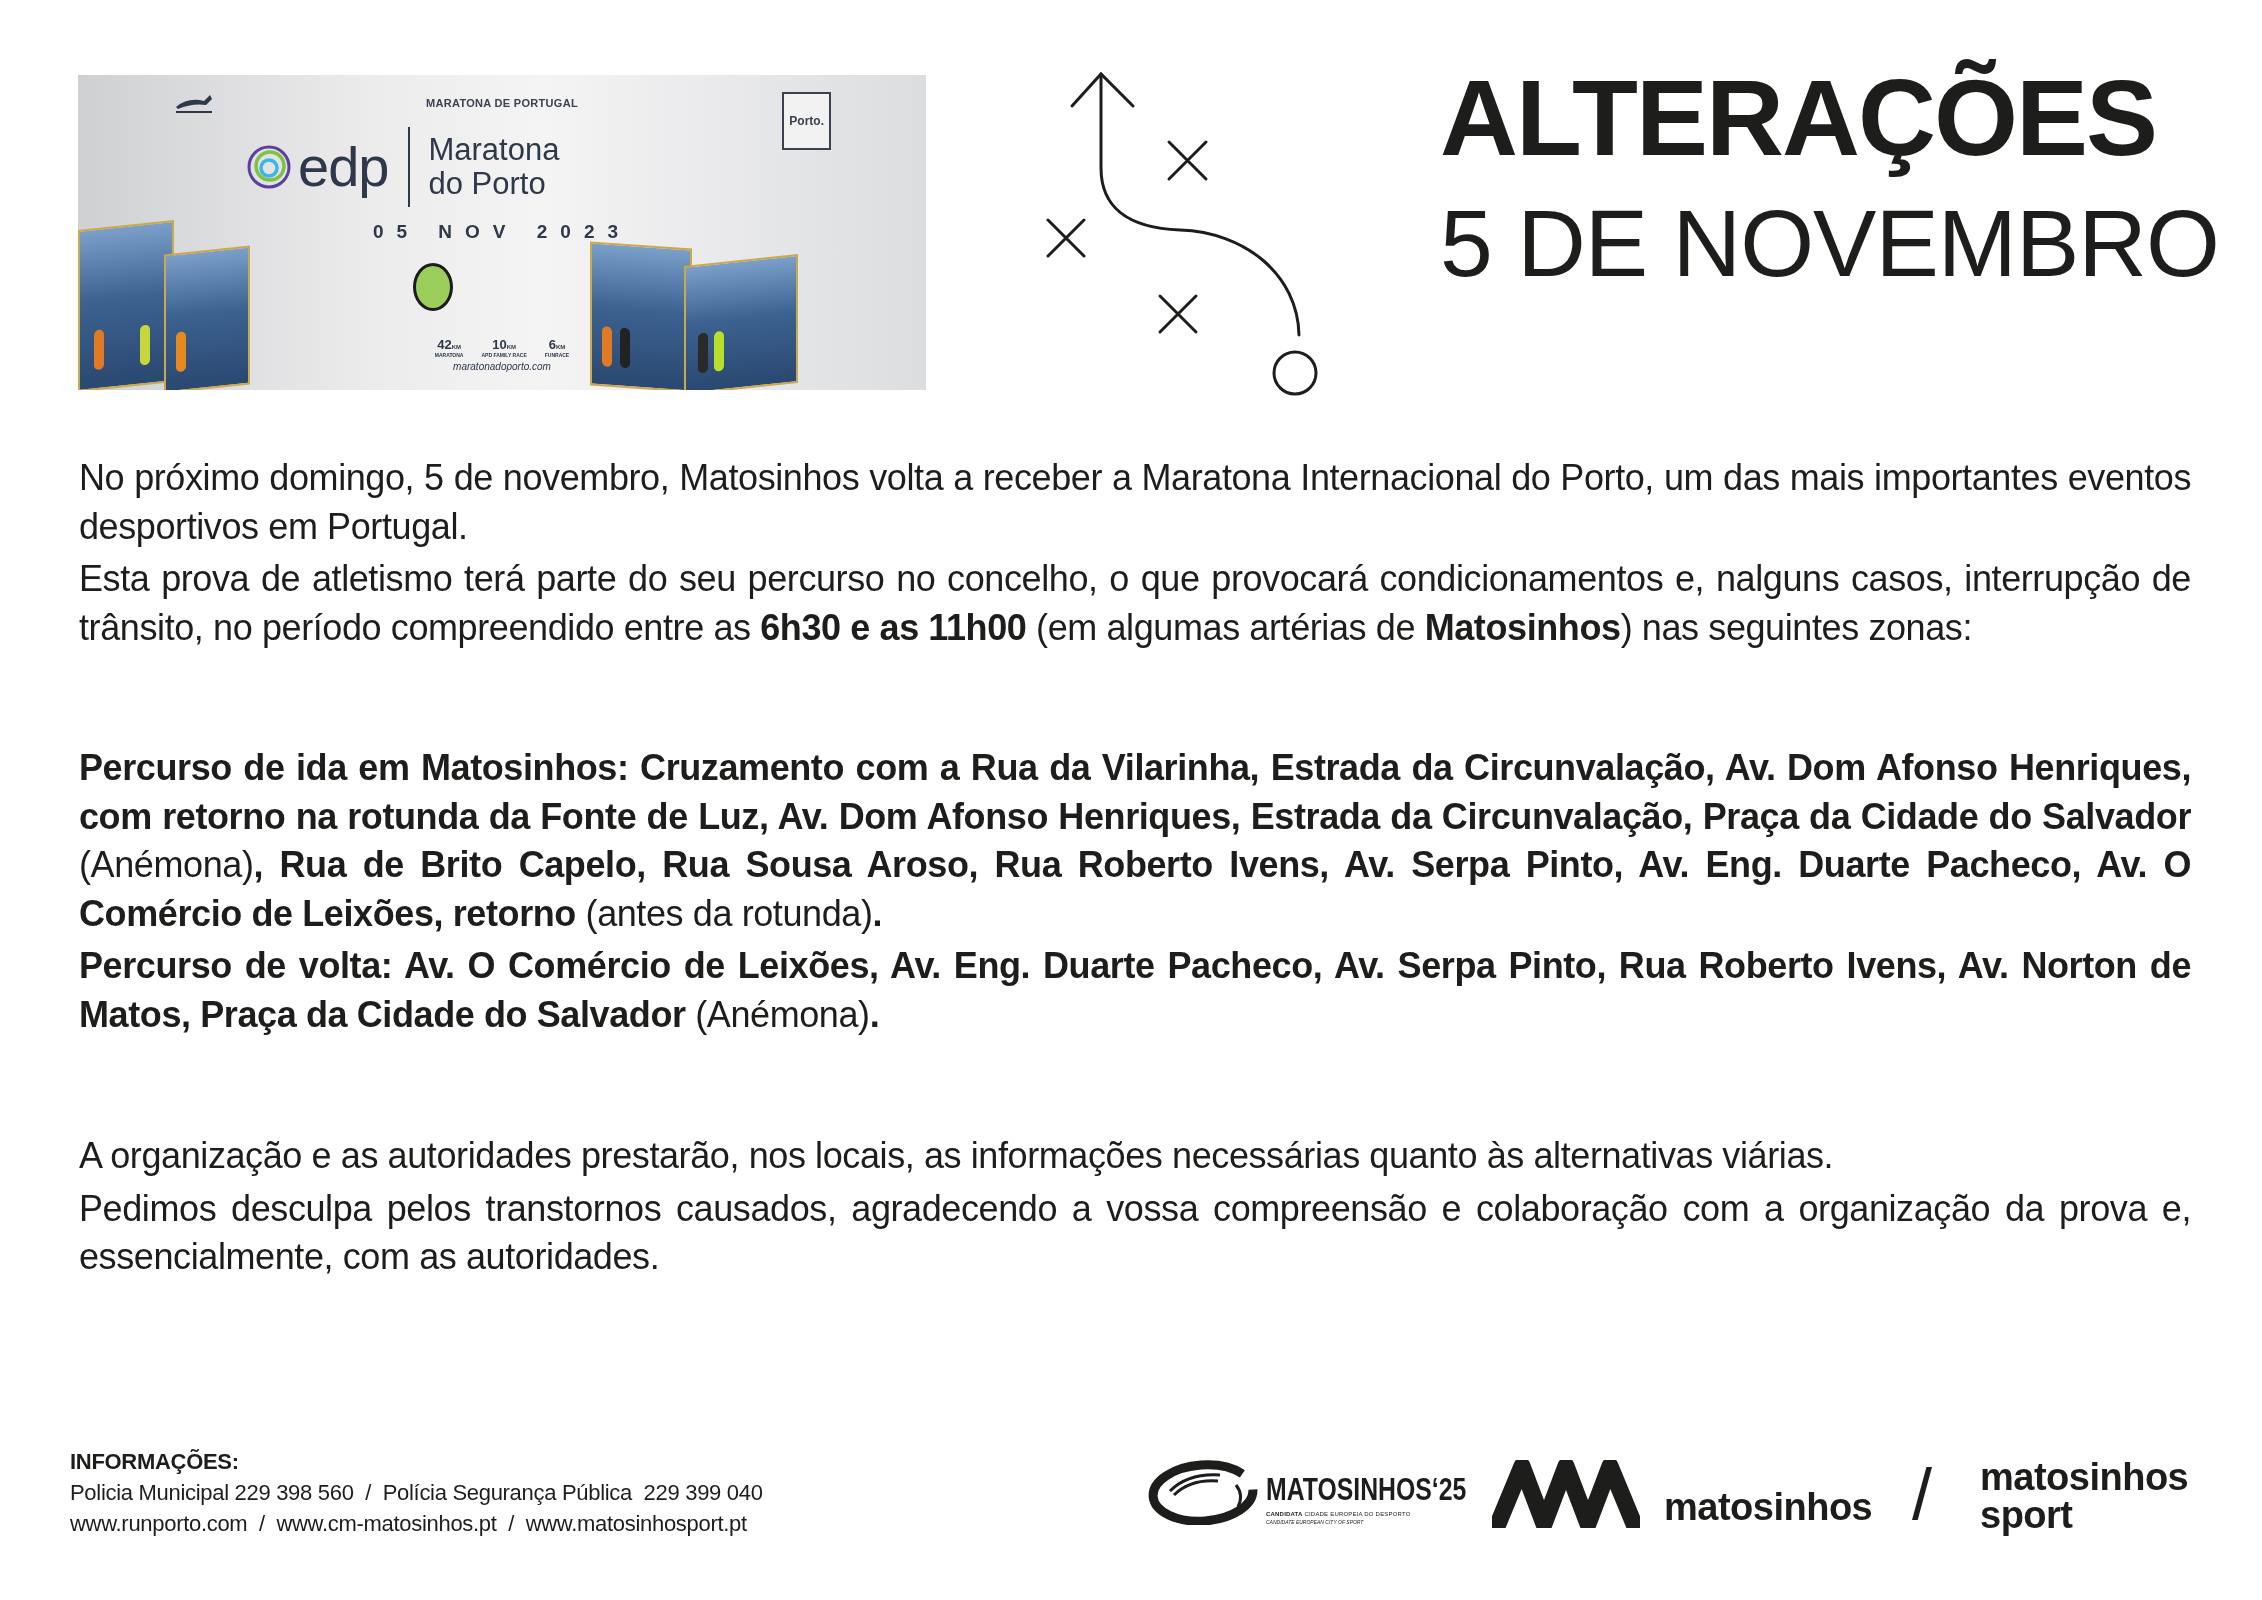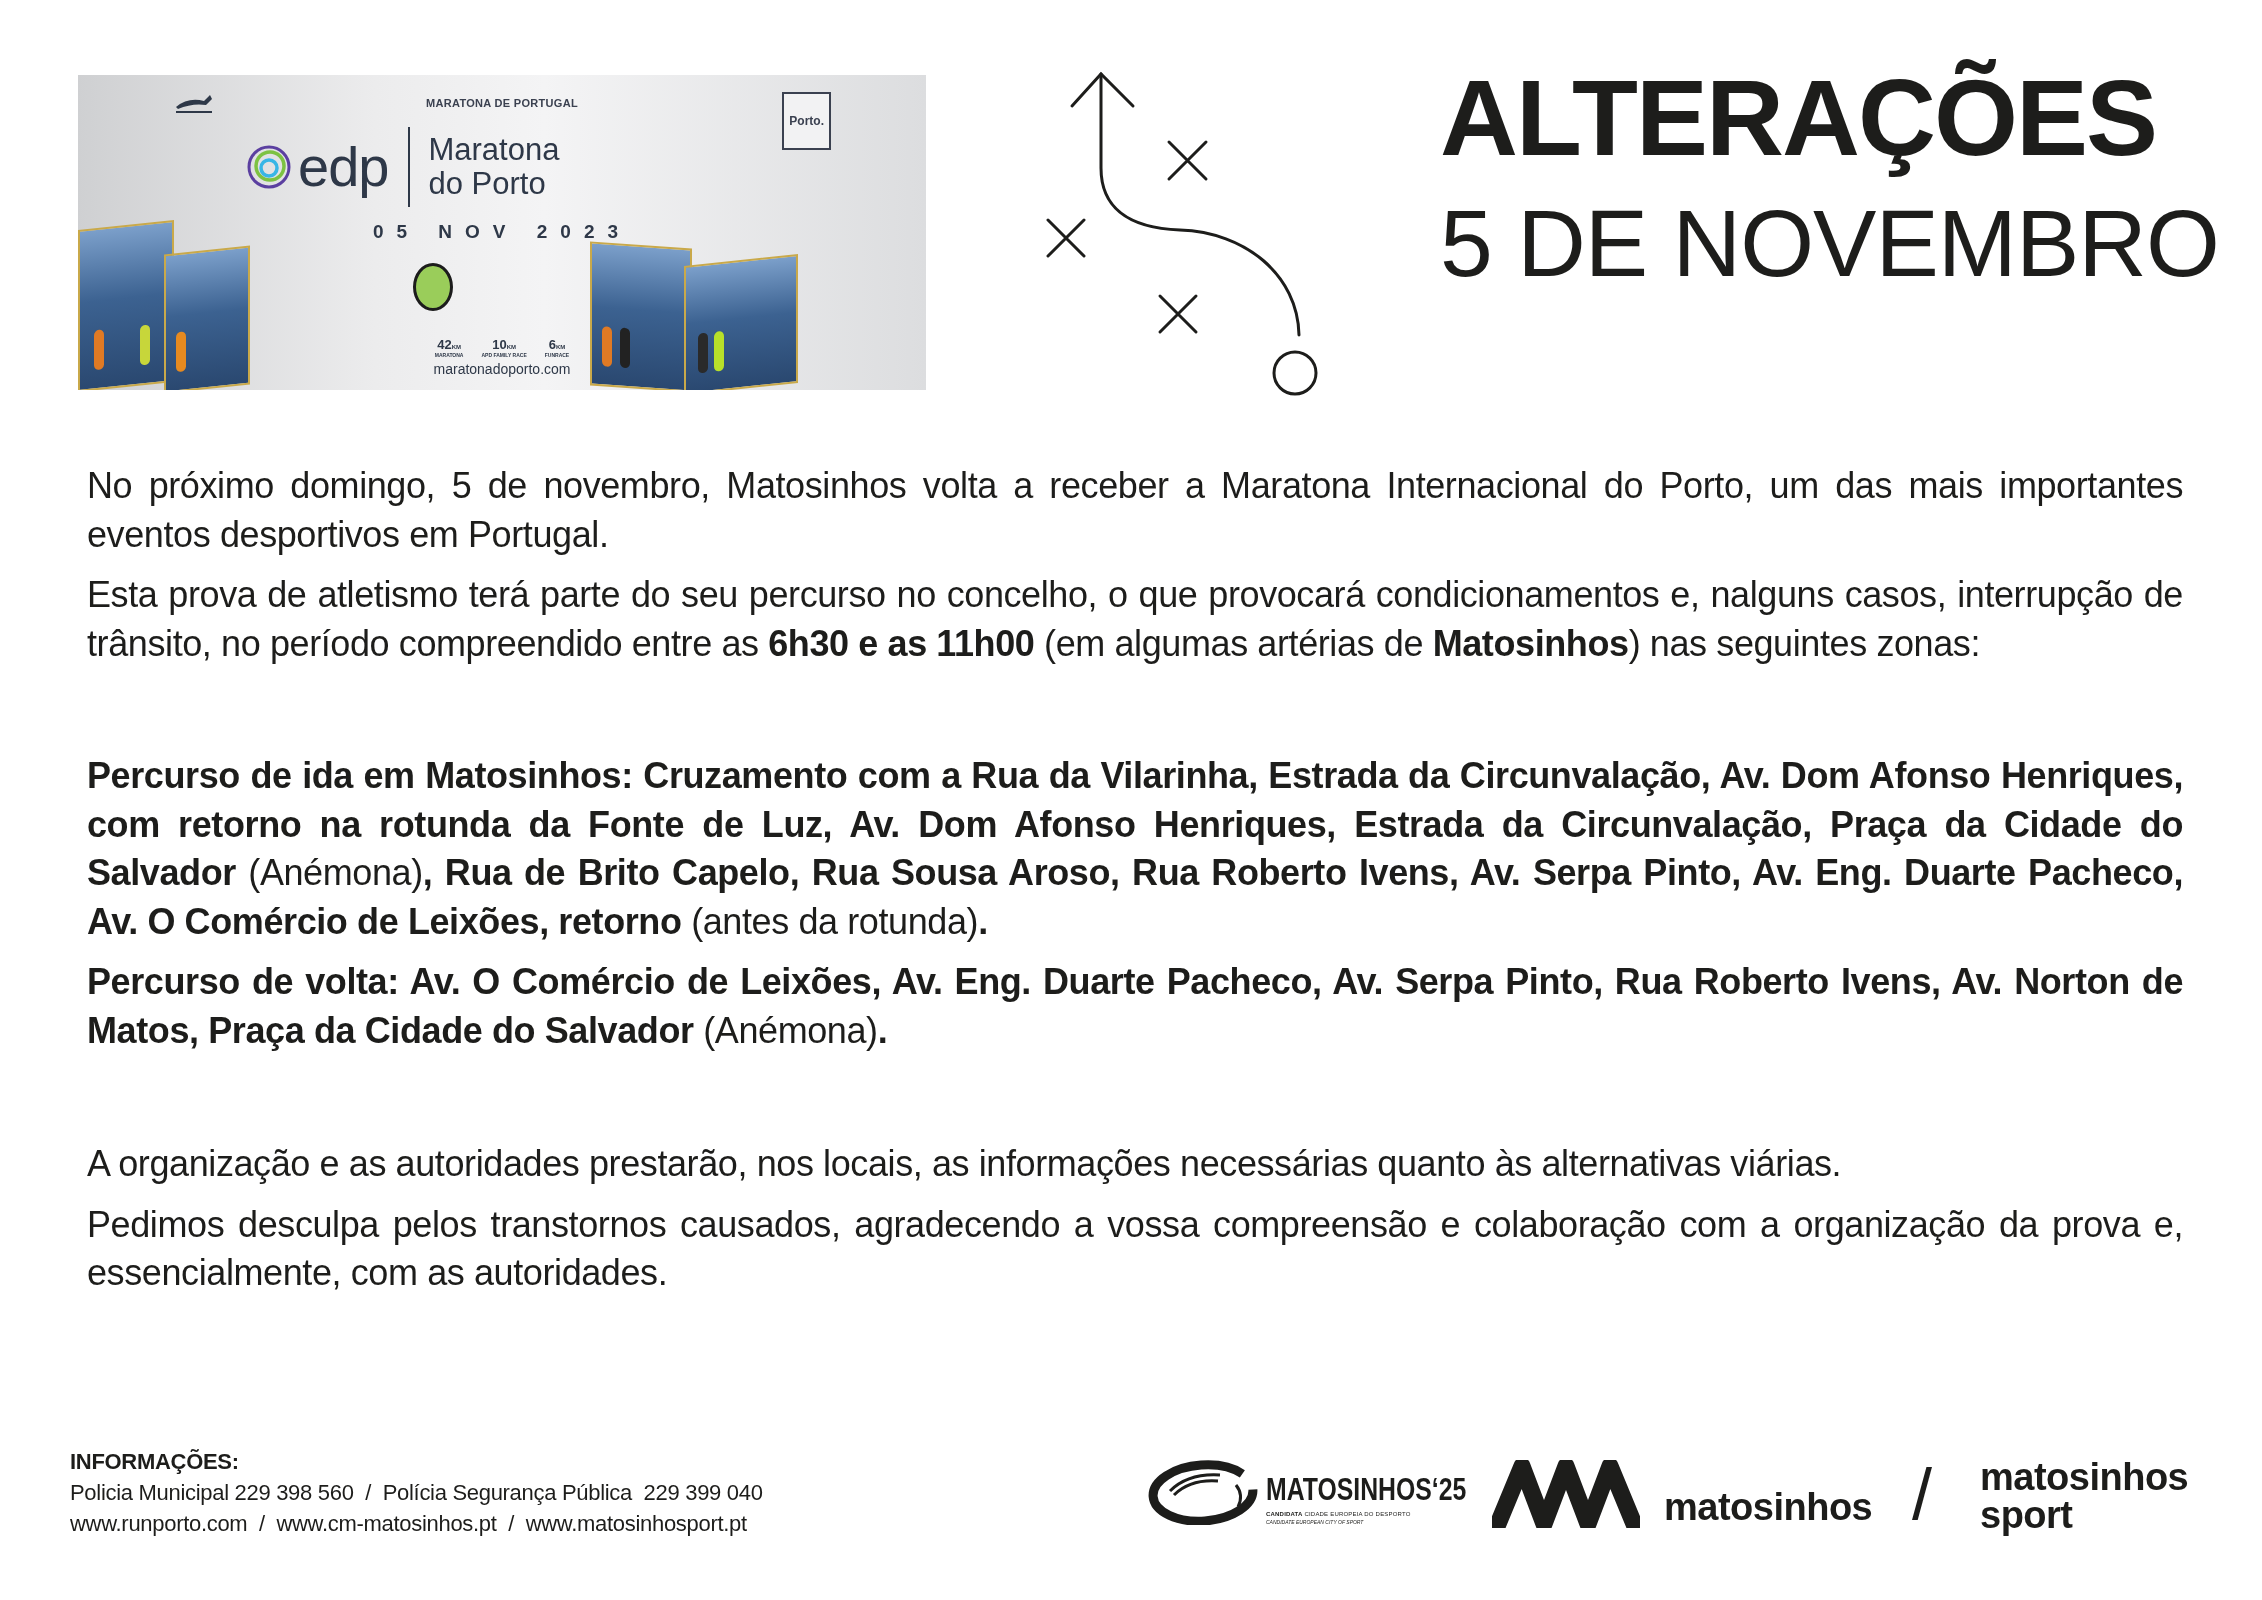--- a/index.html
+++ b/index.html
@@ -32,21 +32,21 @@
     font-size: 19px; font-weight: bold; letter-spacing: 13px; color: #2e3848;
   }
   .banner .badge {
     position: absolute; left: 335px; top: 188px; width: 34px; height: 42px; border-radius: 50%;
     background: #9acd5a; border: 3px solid #1c1c1c;
   }
   .banner .dist { position: absolute; top: 262px; left: 0; width: 100%; display: flex; justify-content: center; gap: 18px; }
   .banner .dist .d { text-align: center; color: #2e3848; }
   .banner .dist .d .n { font-size: 13px; font-weight: bold; }
   .banner .dist .d .l { font-size: 5px; font-weight: bold; }
-  .banner .site { position: absolute; top: 286px; left: 0; width: 100%; text-align: center; font-size: 14px; color: #2e3848; }
+  .banner .site { position: absolute; top: 286px; left: 0; width: 100%; text-align: center; font-size: 10px; color: #2e3848; font-style: italic; }
   .banner .box {
     position: absolute; border: 2px solid #c9a94a;
     background: linear-gradient(180deg, #7b9fca 0%, #3c6291 45%, #2a4870 100%);
   }
   .banner .box .runner {
     position: absolute; bottom: 18px; width: 10px; height: 40px; border-radius: 5px;
   }
   
   .diagram { position: absolute; left: 1040px; top: 60px; width: 320px; height: 350px; }
   
@@ -54,21 +54,21 @@
   .title .t1, .title .t2 {
     font-weight: bold; font-size: 108px; line-height: 120px; letter-spacing: -2px; white-space: nowrap;
   }
   .title .t3 { font-size: 95px; line-height: 110px; margin-top: 10px; letter-spacing: -1px; white-space: nowrap; }
   
   .body-text {
     position: absolute; left: 75px; width: 2120px;
     font-size: 36px; line-height: 48.6px; text-align: justify; text-align-last: left;
     letter-spacing: -0.4px;
   }
-  .body-text p { margin: 12px; text-align: justify; }
+  .body-text p { margin: 4px; text-align: justify; }
   .body-text b { font-weight: bold; }
   .intro { top: 450px; }
   .routes { top: 740px; }
   .routes p { font-weight: bold; }
   .routes .normal { font-weight: normal; }
   .closing { top: 1128px; }
   
   .info { position: absolute; left: 70px; top: 1446px; font-size: 22px; line-height: 31px; letter-spacing: -0.3px; }
   .info .head { font-weight: bold; font-size: 22px; }
   .m25 { position: absolute; left: 1148px; top: 1455px; display: flex; align-items: flex-end; }

